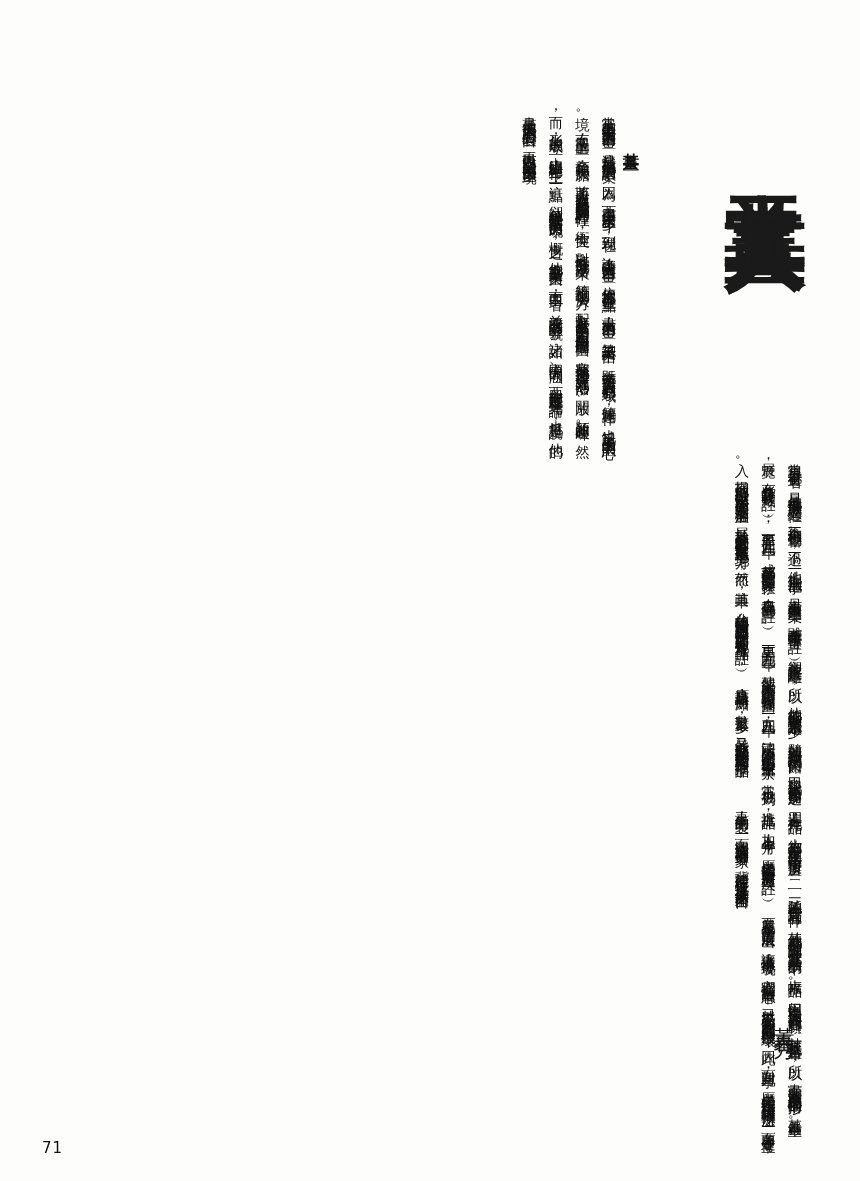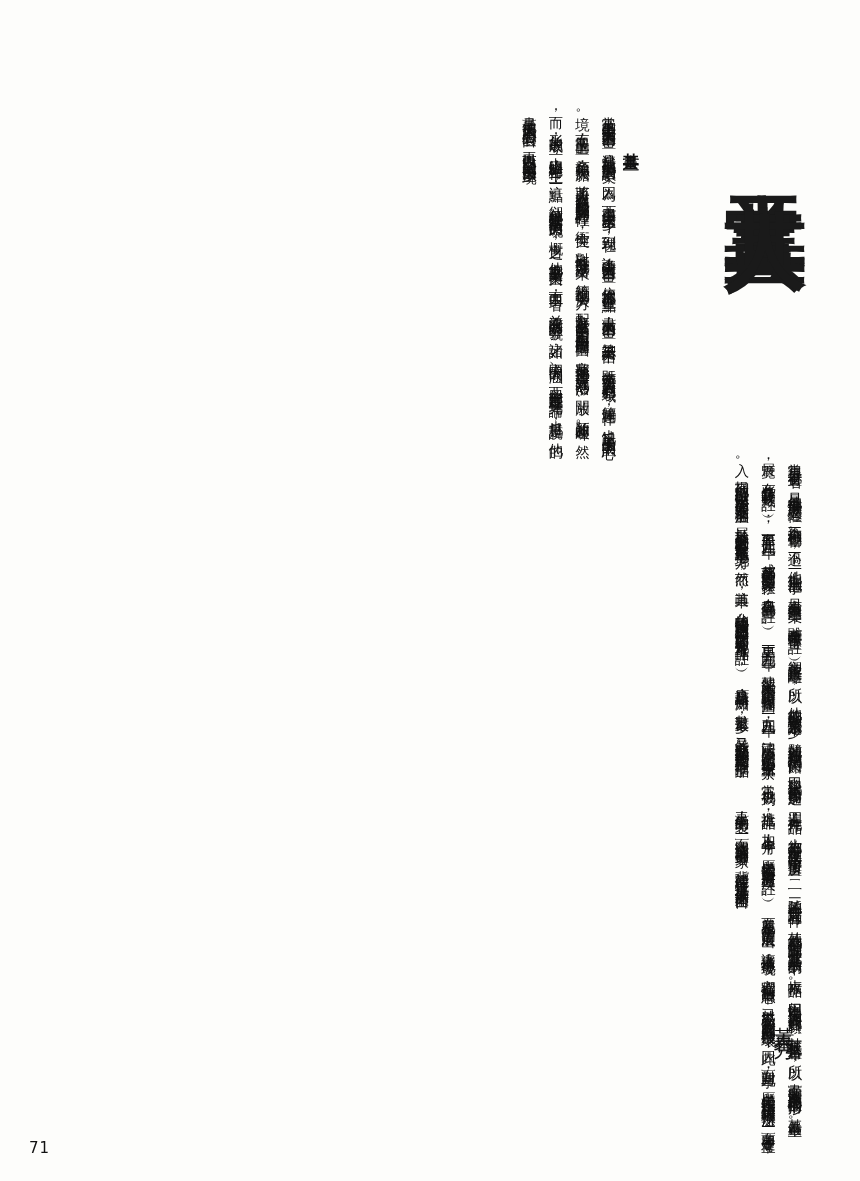--- a/index.html
+++ b/index.html
@@ -101,21 +101,21 @@
   
   #block-qihua-3 {
     top: 800px;
     right: 52px;
     height: 330px;
     width: 660px;
   }
 
   .page-number {
     position: absolute;
-    left: 29px;
+    left: 42px;
     bottom: 24px;
     font-family: "DejaVu Sans", "Liberation Sans", sans-serif;
     font-size: 15px;
     color: #111;
     letter-spacing: 1px;
   }
 </style>
 </head>
 <body>
 

